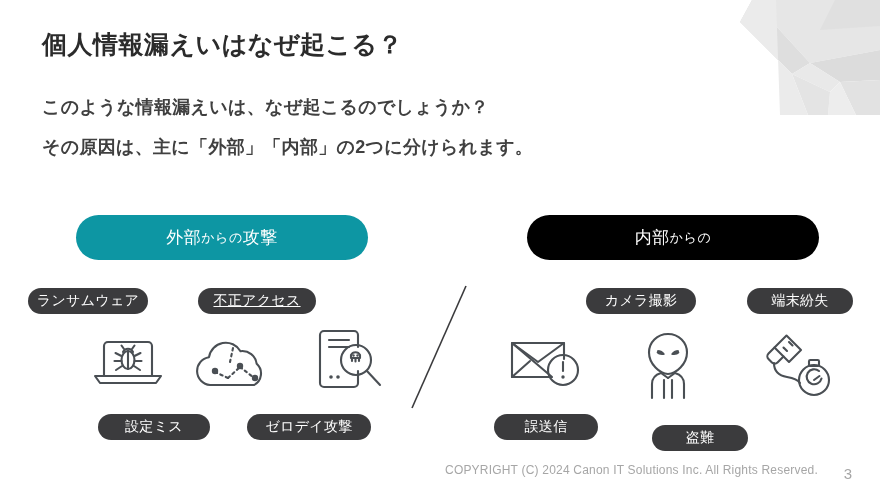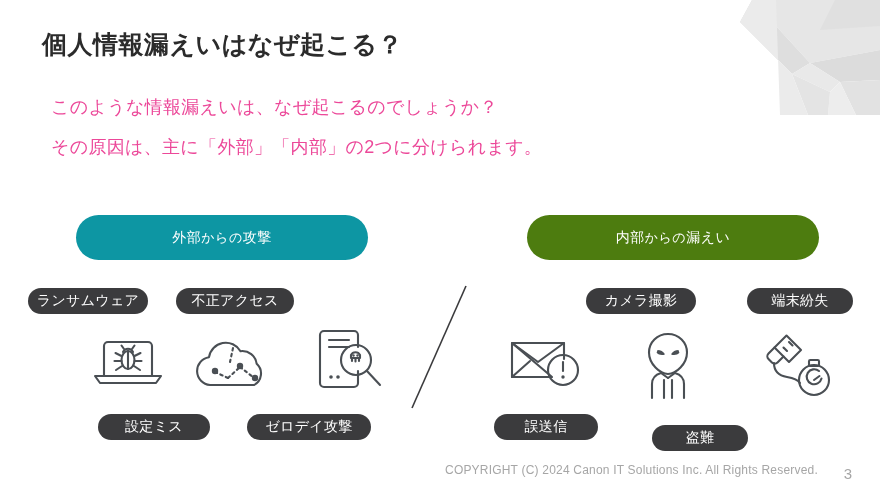--- a/index.html
+++ b/index.html
@@ -33,60 +33,59 @@
     font-size: 25px;
     font-weight: bold;
     color: #2b2b2b;
     letter-spacing: 0.5px;
     white-space: nowrap;
   }
   .lead-line {
     position: absolute;
     left: 42px;
     font-size: 18px;
-    font-weight: normal;
-    color: #ec4899;
+    font-weight: bold;
+    color: #404040;
     letter-spacing: 0.3px;
     white-space: nowrap;
-    margin-left: 9px;
   }
   .lead-1 { top: 95px; }
   .lead-2 { top: 135px; }
 
   
   .cat-pill {
     position: absolute;
     height: 45px;
     border-radius: 23px;
     display: flex;
     align-items: center;
     justify-content: center;
     color: #ffffff;
     white-space: nowrap;
   }
   .cat-pill .big {
-    font-size: 14px;
+    font-size: 17px;
     font-weight: normal;
     letter-spacing: 0.5px;
   }
   .cat-pill .small {
     font-size: 13px;
     letter-spacing: 0.5px;
   }
   #cat-external {
     left: 76px;
     top: 215px;
     width: 292px;
     background: #0D96A3;
   }
   #cat-internal {
     left: 527px;
     top: 215px;
     width: 292px;
-    background: #4d7c0f;
+    background: #000000;
     align-items: center;
   }
 
   
   .tag {
     position: absolute;
     height: 26px;
     border-radius: 13px;
     background: #3B3B3D;
     color: #ffffff;
@@ -157,25 +156,24 @@
 
 <div class="cat-pill" id="cat-external">
   <span class="big">外部</span>
     <span class="small">からの</span>
     <span class="big">攻撃</span>
 </div>
 
 <div class="cat-pill" id="cat-internal">
   <span class="big">内部</span>
     <span class="small">からの</span>
-    <span class="big">漏えい</span>
 </div>
 
 <div class="tag" style="left:28px; top:288px; width:120px;">ランサムウェア</div>
-<div class="tag" style="left:176px; top:288px; width:118px;">不正アクセス</div>
+<div class="tag" style="left:198px; top:288px; width:118px;text-decoration:underline;">不正アクセス</div>
 
 <div class="tag" style="left:98px; top:414px; width:112px;">設定ミス</div>
 <div class="tag" style="left:247px; top:414px; width:124px;">ゼロデイ攻撃</div>
 
 <div class="tag" style="left:586px; top:288px; width:110px;">カメラ撮影</div>
 <div class="tag" style="left:747px; top:288px; width:106px;">端末紛失</div>
 
 <div class="tag" style="left:494px; top:414px; width:104px;">誤送信</div>
 <div class="tag" style="left:652px; top:425px; width:96px;">盗難</div>
 

